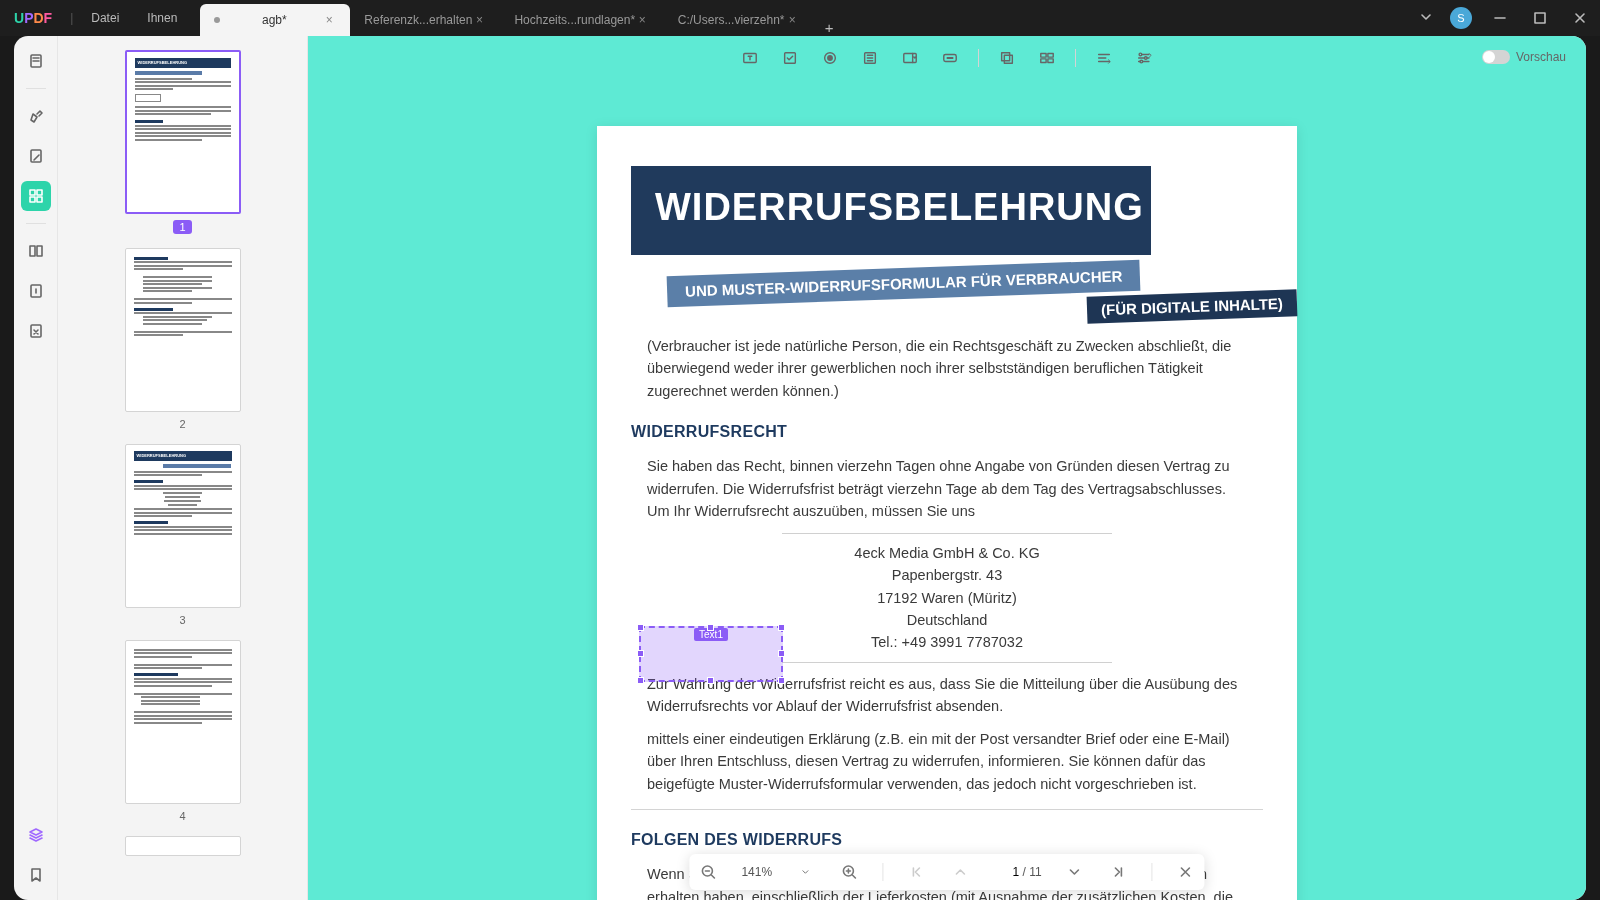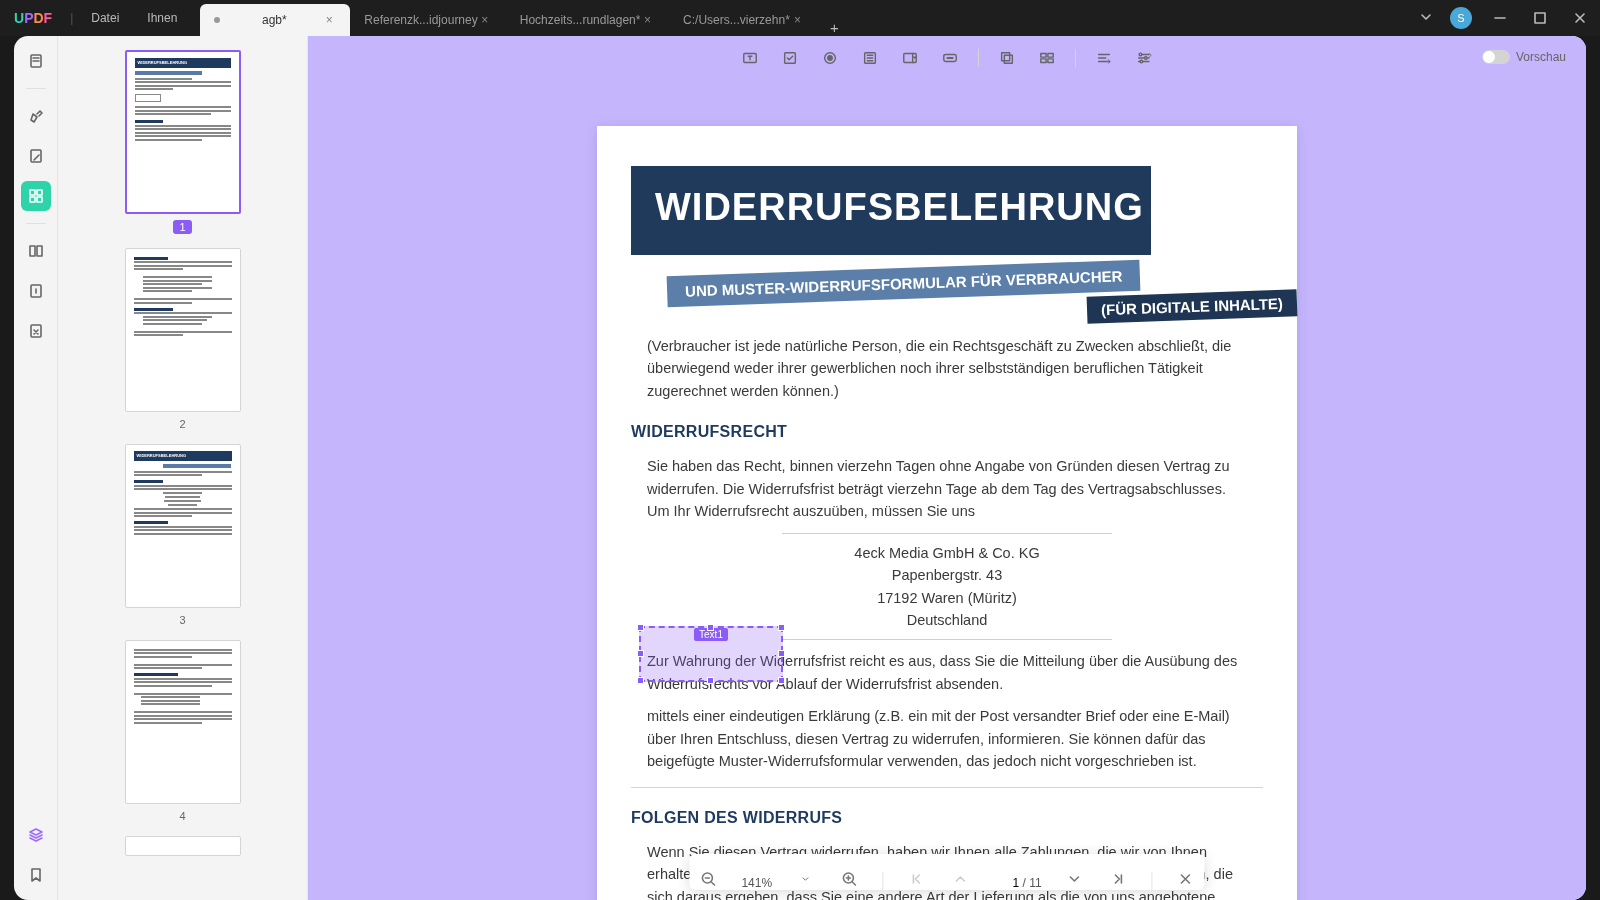--- a/index.html
+++ b/index.html
@@ -34,21 +34,21 @@
 .thumb-wrap{display:flex;flex-direction:column;align-items:center;gap:6px}
 .thumb{width:116px;background:#fff;border:1px solid #d4d4d4;border-radius:2px;cursor:pointer;overflow:hidden}
 .thumb.selected{border:2px solid #8b5cf6}
 .thumb-num{font-size:11px;color:#666}
 .thumb-num.sel{background:#8b5cf6;color:#fff;padding:1px 6px;border-radius:3px}
 .thumb-content{padding:6px 8px;font-size:3px;color:#555;line-height:1.4}
 .thumb-banner{background:#1e3a5f;color:#fff;padding:2px 3px;font-size:4px;font-weight:700;margin-bottom:3px}
 .thumb-sub{background:#5a7ba8;height:4px;width:70%;margin-bottom:3px}
 .tl{height:2px;background:#888;margin:1.5px 0}
 
-.main{flex:1;position:relative;overflow:hidden;background:#c4b5fd}
+.main{flex:1;position:relative;overflow:hidden;background:#5eead4}
 
 .toolbar{position:absolute;top:10px;left:50%;transform:translateX(-50%);display:flex;align-items:center;gap:16px}
 .tool-btn{width:24px;height:24px;display:flex;align-items:center;justify-content:center;color:#666;cursor:pointer}
 .tool-sep{width:1px;height:18px;background:#d4d4d4}
 
 .preview-toggle{position:absolute;top:14px;right:20px;display:flex;align-items:center;gap:6px;font-size:12px;color:#666}
 .switch{width:28px;height:14px;border-radius:8px;background:#d4d4d4;position:relative;cursor:pointer}
 .switch::after{content:'';position:absolute;width:12px;height:12px;border-radius:50%;background:#fff;top:1px;left:1px}
 
 .canvas{position:absolute;top:50px;bottom:0;left:0;right:0;overflow:auto;display:flex;justify-content:center}
@@ -65,21 +65,21 @@
 .doc-center{text-align:center;margin:0 auto}
 .thin-hr{width:330px;border:0;border-top:1px solid #d0d0d0;margin:8px auto}
 
 .form-field{position:absolute;top:500px;left:42px;width:144px;height:56px;border:2px dashed #8b5cf6;background:rgba(139,92,246,.25);display:flex;align-items:flex-start;justify-content:center;cursor:move}
 .field-label{background:#8b5cf6;color:#fff;font-size:10px;padding:1px 5px;border-radius:2px}
 .handle{position:absolute;width:7px;height:7px;background:#8b5cf6;border:1px solid #fff}
 .h-nw{top:-4px;left:-4px}.h-n{top:-4px;left:50%;margin-left:-4px}.h-ne{top:-4px;right:-4px}
 .h-w{top:50%;left:-4px;margin-top:-4px}.h-e{top:50%;right:-4px;margin-top:-4px}
 .h-sw{bottom:-4px;left:-4px}.h-s{bottom:-4px;left:50%;margin-left:-4px}.h-se{bottom:-4px;right:-4px}
 
-.pager{position:absolute;bottom:10px;left:50%;transform:translateX(-50%);background:#fff;box-shadow:0 2px 14px rgba(0,0,0,.15);border-radius:6px;height:36px;display:flex;align-items:flex-end;padding:0 8px;gap:22px;font-size:12px;color:#555}
+.pager{position:absolute;bottom:10px;left:50%;transform:translateX(-50%);background:#fff;box-shadow:0 2px 14px rgba(0,0,0,.15);border-radius:6px;height:36px;display:flex;align-items:center;padding:0 8px;gap:22px;font-size:12px;color:#555}
 .pager-btn{width:22px;height:22px;display:flex;align-items:center;justify-content:center;cursor:pointer;color:#777}
 .pager-btn.disabled{color:#ccc}
 .pager input{width:26px;border:none;text-align:right;font-size:12px;outline:none}
 .pager-sep{width:1px;height:18px;background:#e4e4e4}
 
 svg{width:16px;height:16px;stroke:currentColor;stroke-width:1.6;fill:none;stroke-linecap:round;stroke-linejoin:round}
 .thumbs::-webkit-scrollbar{width:6px}
 .thumbs::-webkit-scrollbar-thumb{background:#ccc;border-radius:3px}
 </style>
 </head>
@@ -90,21 +90,21 @@
   <span class="menu-sep">|</span>
   <span class="menu-item">Datei</span>
   <span class="menu-item">Ihnen</span>
   <div class="tabs">
     <div class="tab active">
         <span class="tab-dot"></span>
         <span class="tab-label">agb*</span>
         <span class="tab-close">×</span>
       </div>
     <div class="tab">
-        <span class="tab-label">Referenzk...idjourney</span>
+        <span class="tab-label">Referenzk...erhalten</span>
         <span class="tab-close">×</span>
       </div>
     <div class="tab">
         <span class="tab-label">Hochzeits...rundlagen*</span>
         <span class="tab-close">×</span>
       </div>
     <div class="tab">
         <span class="tab-label">C:/Users...vierzehn*</span>
         <span class="tab-close">×</span>
       </div>
@@ -387,20 +387,21 @@
         <div class="doc-body">
           <p>(Verbraucher ist jede natürliche Person, die ein Rechtsgeschäft zu Zwecken abschließt, die überwiegend weder ihrer gewerblichen noch ihrer selbstständigen beruflichen Tätigkeit zugerechnet werden können.)</p>
           <div class="doc-h">WIDERRUFSRECHT</div>
           <p>Sie haben das Recht, binnen vierzehn Tagen ohne Angabe von Gründen diesen Vertrag zu widerrufen. Die Widerrufsfrist beträgt vierzehn Tage ab dem Tag des Vertragsabschlusses. Um Ihr Widerrufsrecht auszuüben, müssen Sie uns</p>
           <hr class="thin-hr">
           <div class="doc-center">
             <div>4eck Media GmbH &amp; Co. KG</div>
             <div>Papenbergstr. 43</div>
             <div>17192 Waren (Müritz)</div>
             <div>Deutschland</div>
+            <div>Tel.: +49 3991 7787032</div>
           </div>
           <hr class="thin-hr">
           <p>Zur Wahrung der Widerrufsfrist reicht es aus, dass Sie die Mitteilung über die Ausübung des Widerrufsrechts vor Ablauf der Widerrufsfrist absenden.</p>
           <p>mittels einer eindeutigen Erklärung (z.B. ein mit der Post versandter Brief oder eine E-Mail) über Ihren Entschluss, diesen Vertrag zu widerrufen, informieren. Sie können dafür das beigefügte Muster-Widerrufsformular verwenden, das jedoch nicht vorgeschrieben ist.</p>
           <hr class="doc-hr">
           <div class="doc-h">FOLGEN DES WIDERRUFS</div>
           <p>Wenn Sie diesen Vertrag widerrufen, haben wir Ihnen alle Zahlungen, die wir von Ihnen erhalten haben, einschließlich der Lieferkosten (mit Ausnahme der zusätzlichen Kosten, die sich daraus ergeben, dass Sie eine andere Art der Lieferung als die von uns angebotene, günstigste Standardlieferung</p>
         </div>
 
         <div class="form-field">

